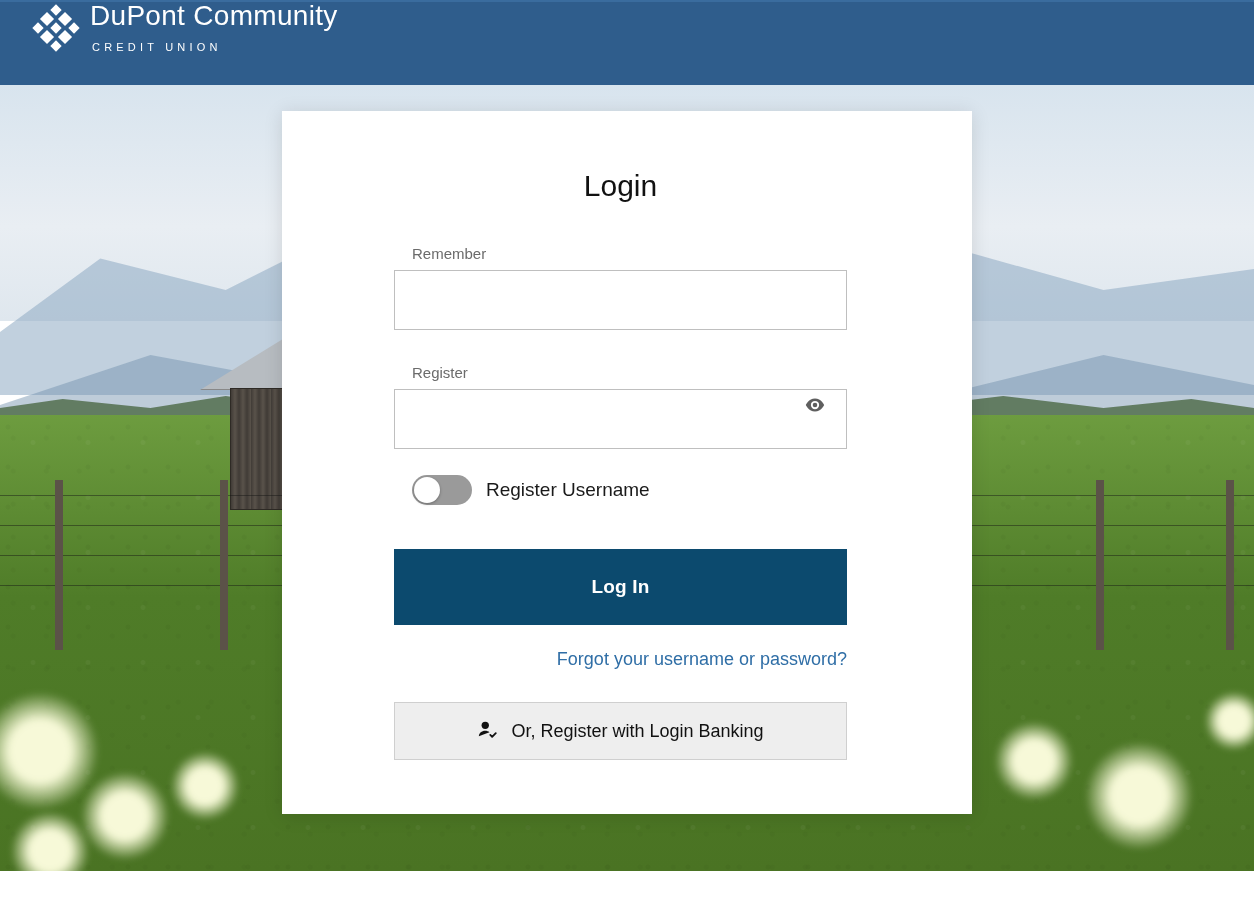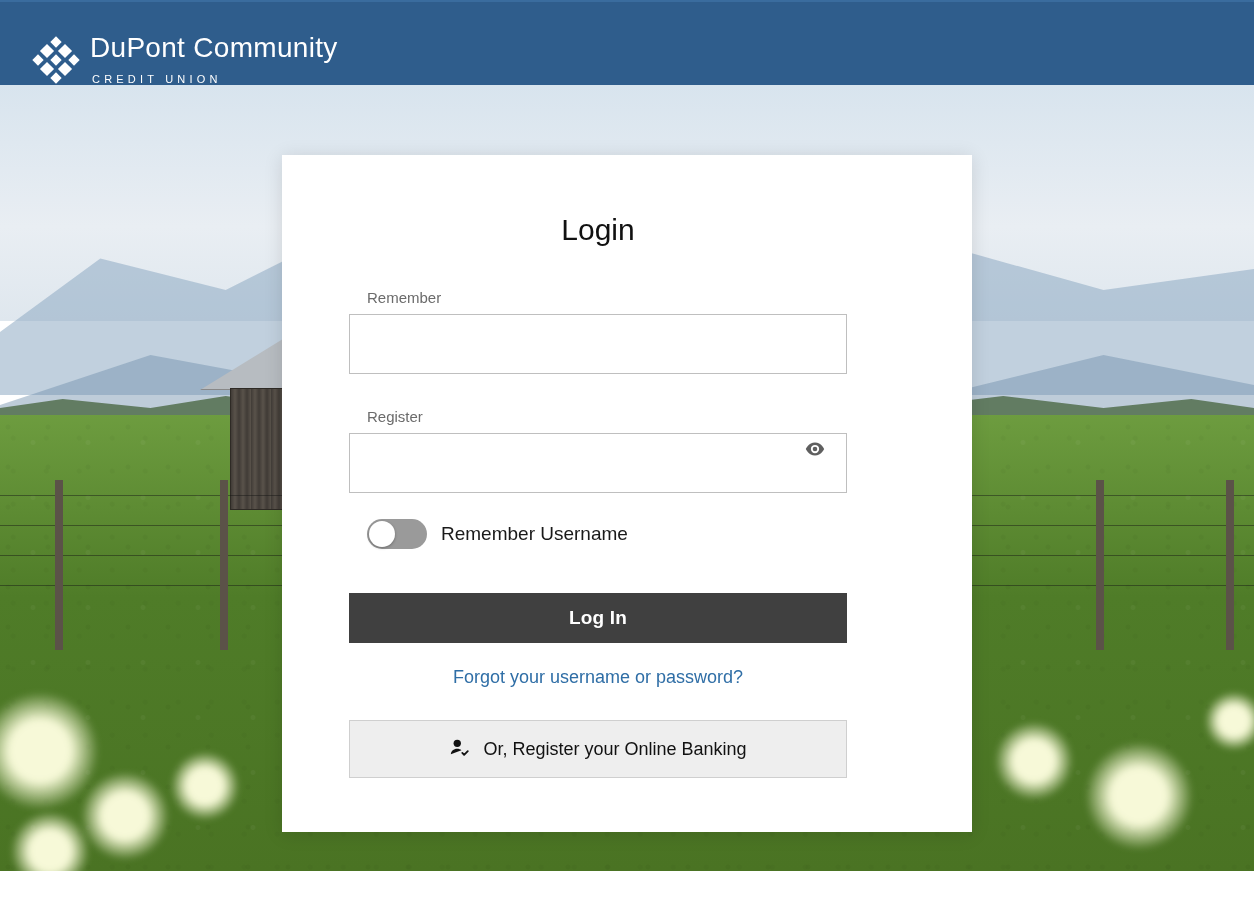--- a/index.html
+++ b/index.html
@@ -9,21 +9,21 @@
     background: #fff;
     overflow-x: hidden;
   }
 
   
   .header {
     background: #2f5d8c;
     height: 85px;
     border-top: 2px solid #3a6c9e;
     display: flex;
-    align-items: flex-end;
+    align-items: flex-start;
     padding-left: 32px;
   }
   .logo {
     display: flex;
     align-items: center;
     gap: 10px;
     color: #fff;
   }
   .logo-mark svg { display:block; }
   .logo-text { display:flex; flex-direction:column; line-height:1; }
@@ -126,22 +126,22 @@
   .fence .post{ position:absolute; top:0; width:8px; height:170px; background:#5b5248; }
   .fence .p1{ left:55px; } .fence .p2{ left:220px; } .fence .p3{ left:400px; width:16px; background:#c9cdd1; }
   .fence .p4{ right:440px; } .fence .p5{ right:300px; } .fence .p6{ right:150px; } .fence .p7{ right:20px; }
 
   
   .card {
     position:relative;
     z-index:5;
     background:#fff;
     width:690px;
-    margin-top:70px;
-    padding: 58px 125px 54px 67px;
+    margin-top:26px;
+    padding: 58px 125px 54px 112px;
     box-shadow: 0 2px 18px rgba(0,0,0,.12);
   }
   .card h1 {
     text-align:center;
     font-size: 30px;
     font-weight:500;
     color:#111;
     margin-bottom: 42px;
   }
   .field-label {
@@ -176,28 +176,28 @@
     background:#9a9a9a; position:relative; cursor:pointer;
     border:none; padding:0;
   }
   .toggle .knob{
     position:absolute; left:2px; top:2px; width:26px; height:26px;
     background:#fff; border-radius:50%; box-shadow:0 1px 3px rgba(0,0,0,.3);
   }
   .toggle-label { font-size:19px; color:#1a1a1a; }
 
   .primary-btn {
-    width:100%; height:50px;
-    background:#404040; color:#fff;
+    width:100%; height:76px;
+    background:#0c4a6e; color:#fff;
     border:none; font-size:19px; font-weight:600;
     cursor:pointer; letter-spacing:.2px;
   }
 
   .forgot-link{
-    display:block; text-align:center;
+    display:block; text-align:right;
     color:#2f6ea6; font-size:18px; font-weight:500;
     margin:24px 0 32px 0; text-decoration:none; cursor:pointer;
   }
 
   .register-btn{
     width:100%; height:58px;
     background:#eee; border:1px solid #cfcfcf;
     display:flex; align-items:center; justify-content:center; gap:12px;
     font-size:18px; color:#111; cursor:pointer;
   }
@@ -289,33 +289,33 @@
               <path d="M12 5c-7 0-10 7-10 7s3 7 10 7 10-7 10-7-3-7-10-7zm0 11.5A4.5 4.5 0 1 1 16.5 12 4.5 4.5 0 0 1 12 16.5zm0-7A2.5 2.5 0 1 0 14.5 12 2.5 2.5 0 0 0 12 9.5z"></path>
             </svg>
         </span>
       </button>
     </div>
 
     <div class="toggle-row">
       <button class="toggle" type="button">
         <span class="knob"></span>
       </button>
-      <span class="toggle-label">Remember Username</span>
+      <span class="toggle-label">Register Username</span>
     </div>
 
     <button class="primary-btn" type="button">Log In</button>
 
     <a class="forgot-link">Forgot your username or password?</a>
 
     <button class="register-btn" type="button">
       <span>
         <svg viewBox="0 0 24 24" fill="currentColor">
           <circle cx="9" cy="8" r="4"></circle>
           <path d="M2 20c0-3.3 3.1-6 7-6 1.8 0 3.4.6 4.6 1.5"></path>
           <path d="M14.5 18.5l2 2 4-4" stroke="currentColor" stroke-width="2" fill="none" stroke-linecap="round" stroke-linejoin="round"></path>
         </svg>
       </span>
-      <span>Or, Register your Online Banking</span>
+      <span>Or, Register with Login Banking</span>
     </button>
   </div>
 </div>
 
 <div class="footer-strip"></div>
 
 </body></html>

